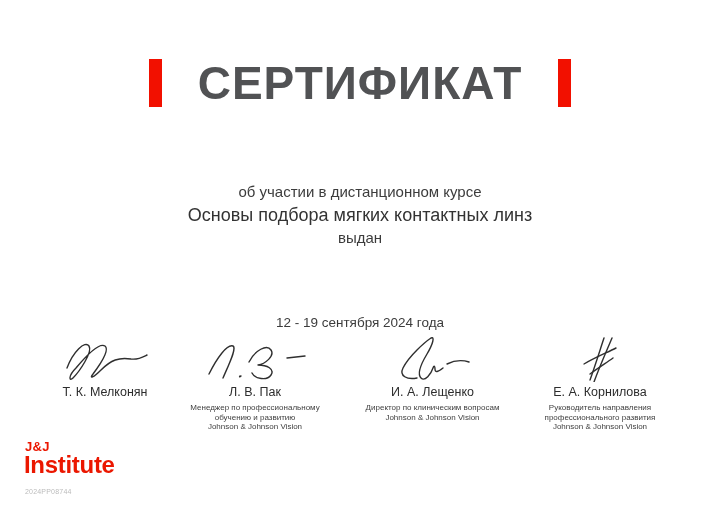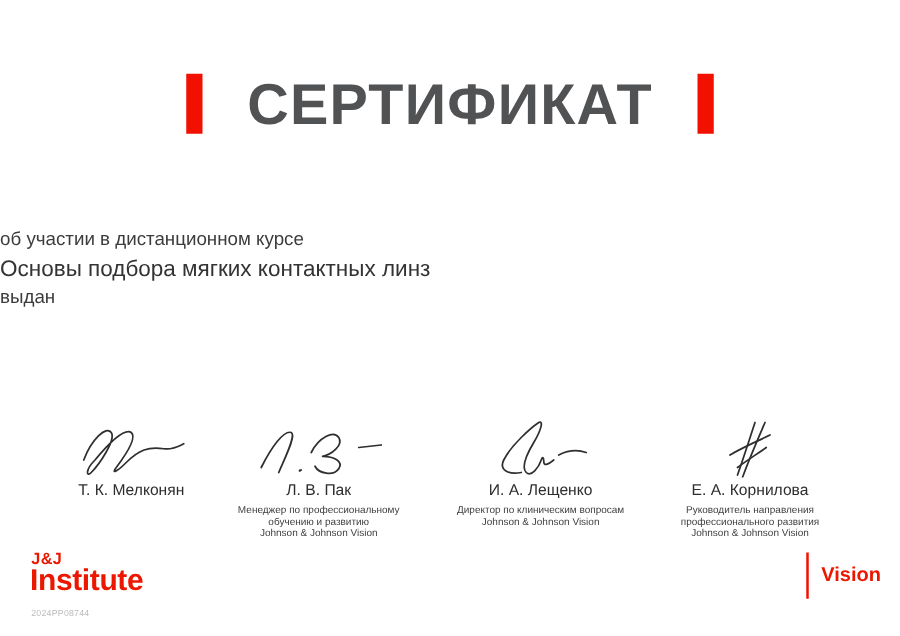--- a/index.html
+++ b/index.html
@@ -16,21 +16,21 @@
     position:absolute; top:59px; left:0; width:100%;
     display:flex; justify-content:center; align-items:flex-end; gap:36px;
   }
   .red-bar { width:13px; height:48px; background:#f21000; }
   .title {
     font-size:46px; font-weight:700; color:#515254;
     letter-spacing:1px; line-height:48px; white-space:nowrap;
   }
 
   
-  .intro { position:absolute; top:181px; left:0; width:100%; color:#3c3c3c; }
+  .intro { position:absolute; top:181px; left:0; width:100%; text-align:center; color:#3c3c3c; }
   .intro-line  { font-size:15px; line-height:22px; }
   .intro-course{ font-size:18px; line-height:24px; font-weight:400; color:#333333; }
 
   
   .recipient-wrap { position:absolute; top:255px; left:0; width:100%; text-align:center; }
   .recipient {
     display:inline-block; min-width:448px;
     font-size:30px; color:#4c4c4c; line-height:34px;
     padding:0 4px 7px 4px; border-bottom:1px solid #cccccc;
   }
@@ -68,20 +68,21 @@
     <div class="red-bar"></div>
   </div>
 
   <div class="intro">
     <div class="intro-line">об участии в дистанционном курсе</div>
     <div class="intro-course">Основы подбора мягких контактных линз</div>
     <div class="intro-line">выдан</div>
   </div>
 
 
+  <div class="course-date">12 - 19 сентября 2024 года</div>
 
   <div class="sig-col c1">
     <div class="sig-art">
       <svg width="92" height="46" viewBox="0 0 92 46">
         <path class="stroke" d="M8 32 C14 16 26 4 30 10 C34 16 20 36 14 42 C10 46 9 40 17 32 C27 20 40 6 46 10 C51 14 40 30 34 38 C30 43 34 42 42 34 C52 24 60 21 72 23 C79 24 84 21 88 19"></path>
       </svg>
     </div>
     <div class="sig-name">Т. К. Мелконян</div>
   </div>
 
@@ -130,18 +131,14 @@
       <div>Руководитель направления</div>
       <div>профессионального развития</div>
       <div>Johnson &amp; Johnson Vision</div>
     </div>
   </div>
 
   <div class="brand-top">J&amp;J</div>
   <div class="brand-bottom">Institute</div>
   <div class="doc-code">2024PP08744</div>
 
-  <div class="vision-wrap">
-    <div class="vision-line"></div>
-    <div class="vision-text">Vision</div>
-  </div>
 
 </div>
 
 </body></html>

